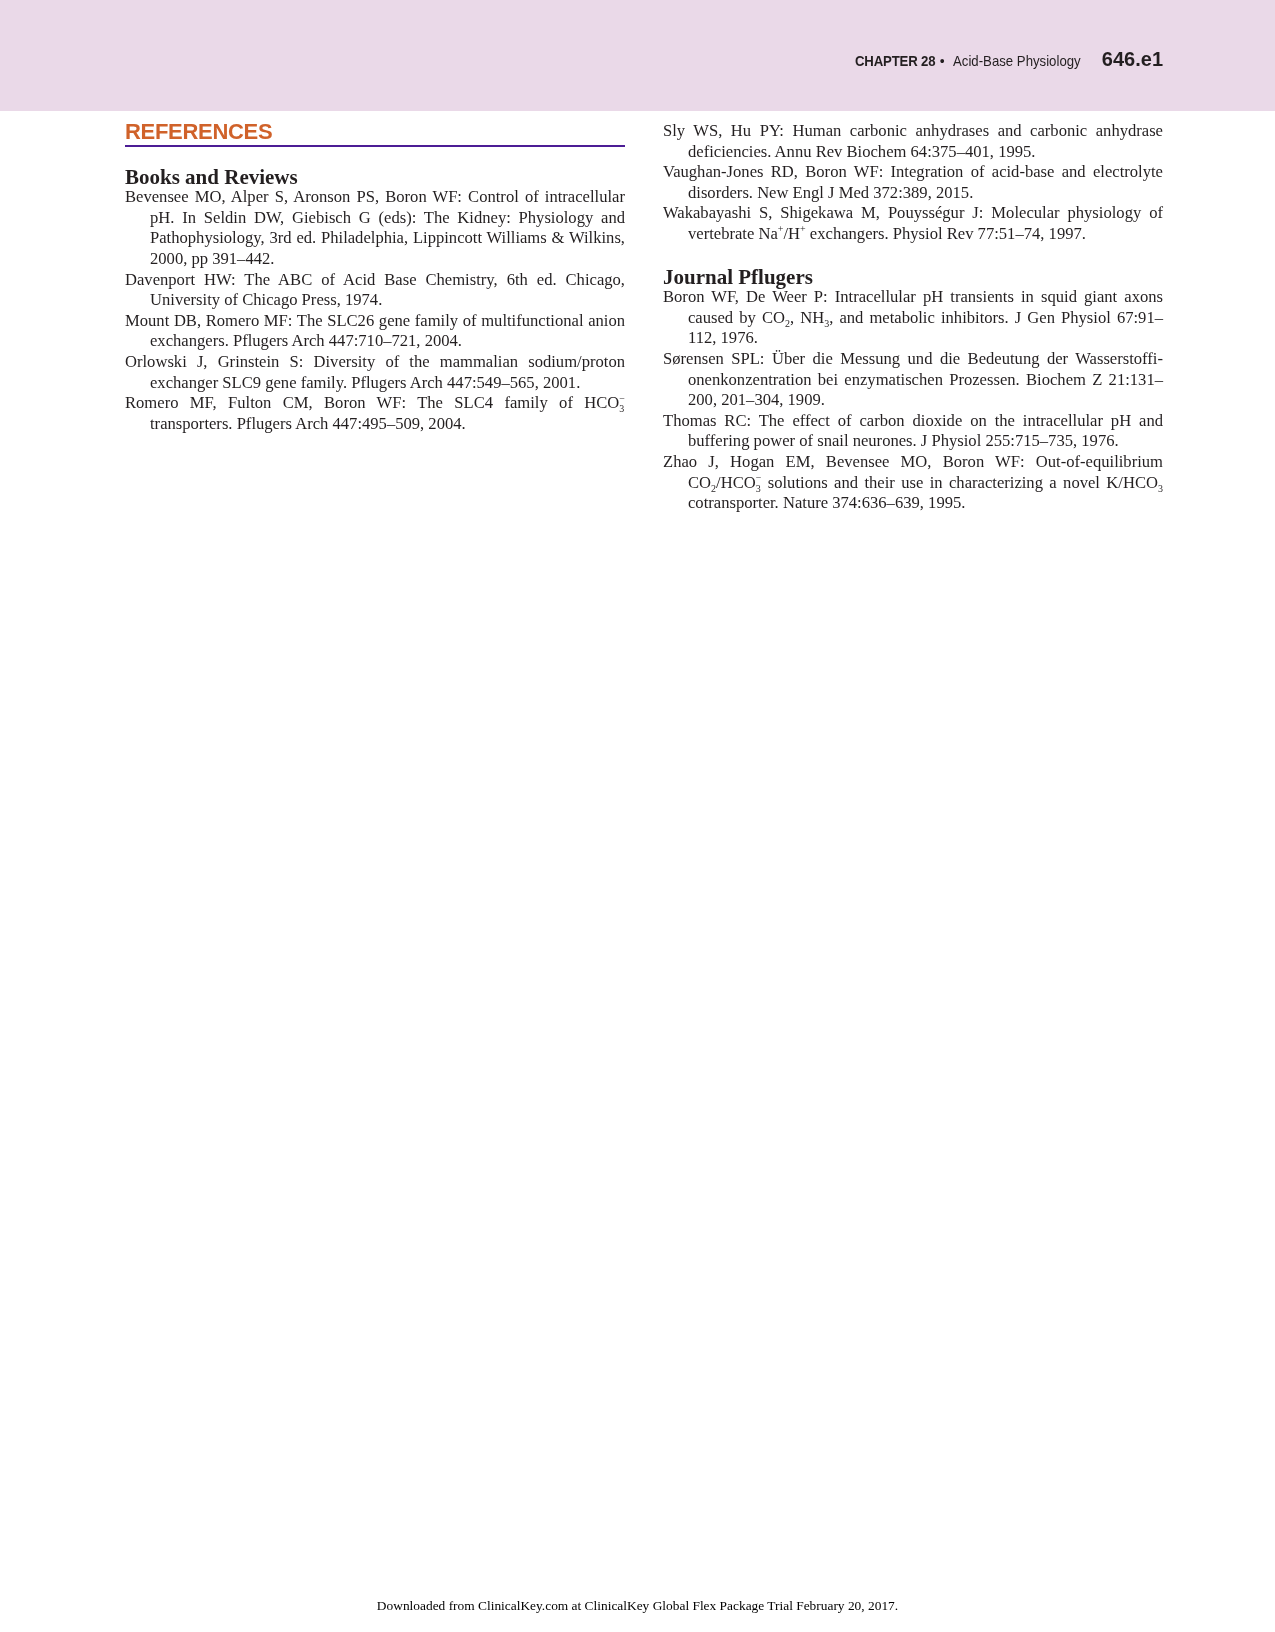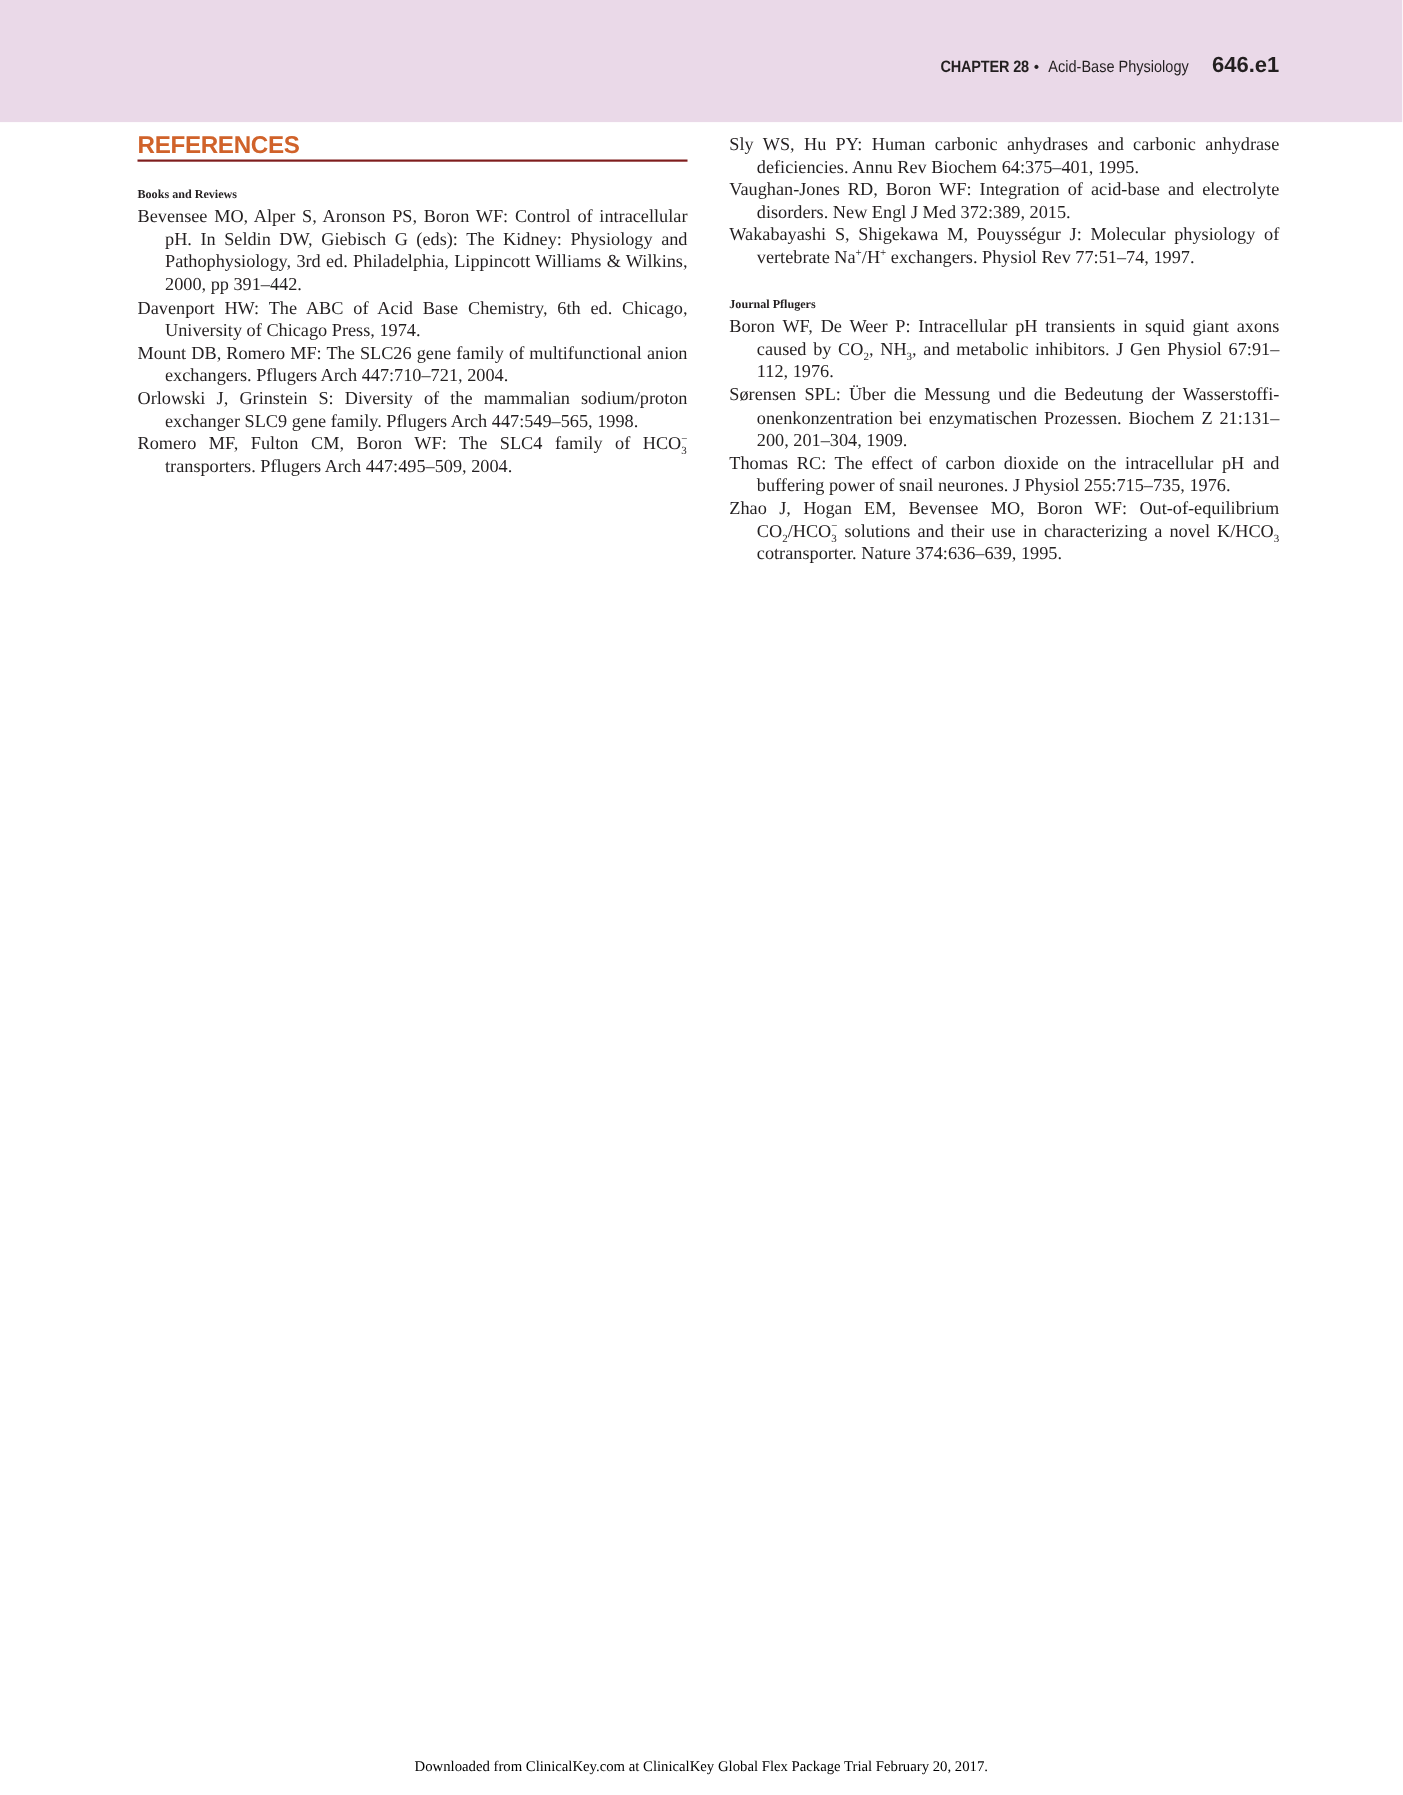--- a/index.html
+++ b/index.html
@@ -59,26 +59,26 @@
     }
     .col-left { left: 125px; }
     .col-right { left: 663px; top: 121px; }
     .section-title {
       font-family: "Liberation Sans", "DejaVu Sans", sans-serif;
       font-weight: bold;
       font-size: 22px;
       color: #d0622a;
       margin: 4px 0 0 0;
       padding-bottom: 2px;
-      border-bottom: 2px solid #7f1d1d;
+      border-bottom: 2px solid #4c1d95;
       letter-spacing: -0.3px;
     }
     .subhead {
       font-weight: bold;
-      font-size: 11px;
+      font-size: 21px;
       margin-top: 20px;
       line-height: 20.6px;
     }
     .subhead.spaced { margin-top: 22px; }
     .ref {
       padding-left: 25px;
       text-indent: -25px;
       margin: 0;
     }
     sub, sup { font-size: 10px; line-height: 0; }
@@ -106,21 +106,21 @@
   </div>
 </div>
 
 <div class="column col-left">
   <div class="section-title">REFERENCES</div>
   <div class="subhead">Books and Reviews</div>
 
   <p class="ref">Bevensee MO, Alper S, Aronson PS, Boron WF: Control of intracellular pH. In Seldin DW, Giebisch G (eds): The Kidney: Physiology and Pathophysiology, 3rd ed. Philadelphia, Lippincott Williams &amp; Wilkins, 2000, pp 391–442.</p>
   <p class="ref">Davenport HW: The ABC of Acid Base Chemistry, 6th ed. Chicago, University of Chicago Press, 1974.</p>
   <p class="ref">Mount DB, Romero MF: The SLC26 gene family of multifunctional anion exchangers. Pflugers Arch 447:710–721, 2004.</p>
-  <p class="ref">Orlowski J, Grinstein S: Diversity of the mammalian sodium/proton exchanger SLC9 gene family. Pflugers Arch 447:549–565, 1998.</p>
+  <p class="ref">Orlowski J, Grinstein S: Diversity of the mammalian sodium/proton exchanger SLC9 gene family. Pflugers Arch 447:549–565, 2001.</p>
   <p class="ref"><span>Romero MF, Fulton CM, Boron WF: The SLC4 family of HCO</span><sub>3</sub><sup style="margin-left:-5px">−</sup><span> transporters. Pflugers Arch 447:495–509, 2004.</span></p>
 </div>
 
 <div class="column col-right">
   <p class="ref">Sly WS, Hu PY: Human carbonic anhydrases and carbonic anhydrase deficiencies. Annu Rev Biochem 64:375–401, 1995.</p>
   <p class="ref">Vaughan-Jones RD, Boron WF: Integration of acid-base and electrolyte disorders. New Engl J Med 372:389, 2015.</p>
   <p class="ref"><span>Wakabayashi S, Shigekawa M, Pouysségur J: Molecular physiology of vertebrate Na</span><sup>+</sup><span>/H</span><sup>+</sup><span> exchangers. Physiol Rev 77:51–74, 1997.</span></p>
 
   <div class="subhead spaced">Journal Pflugers</div>
 

